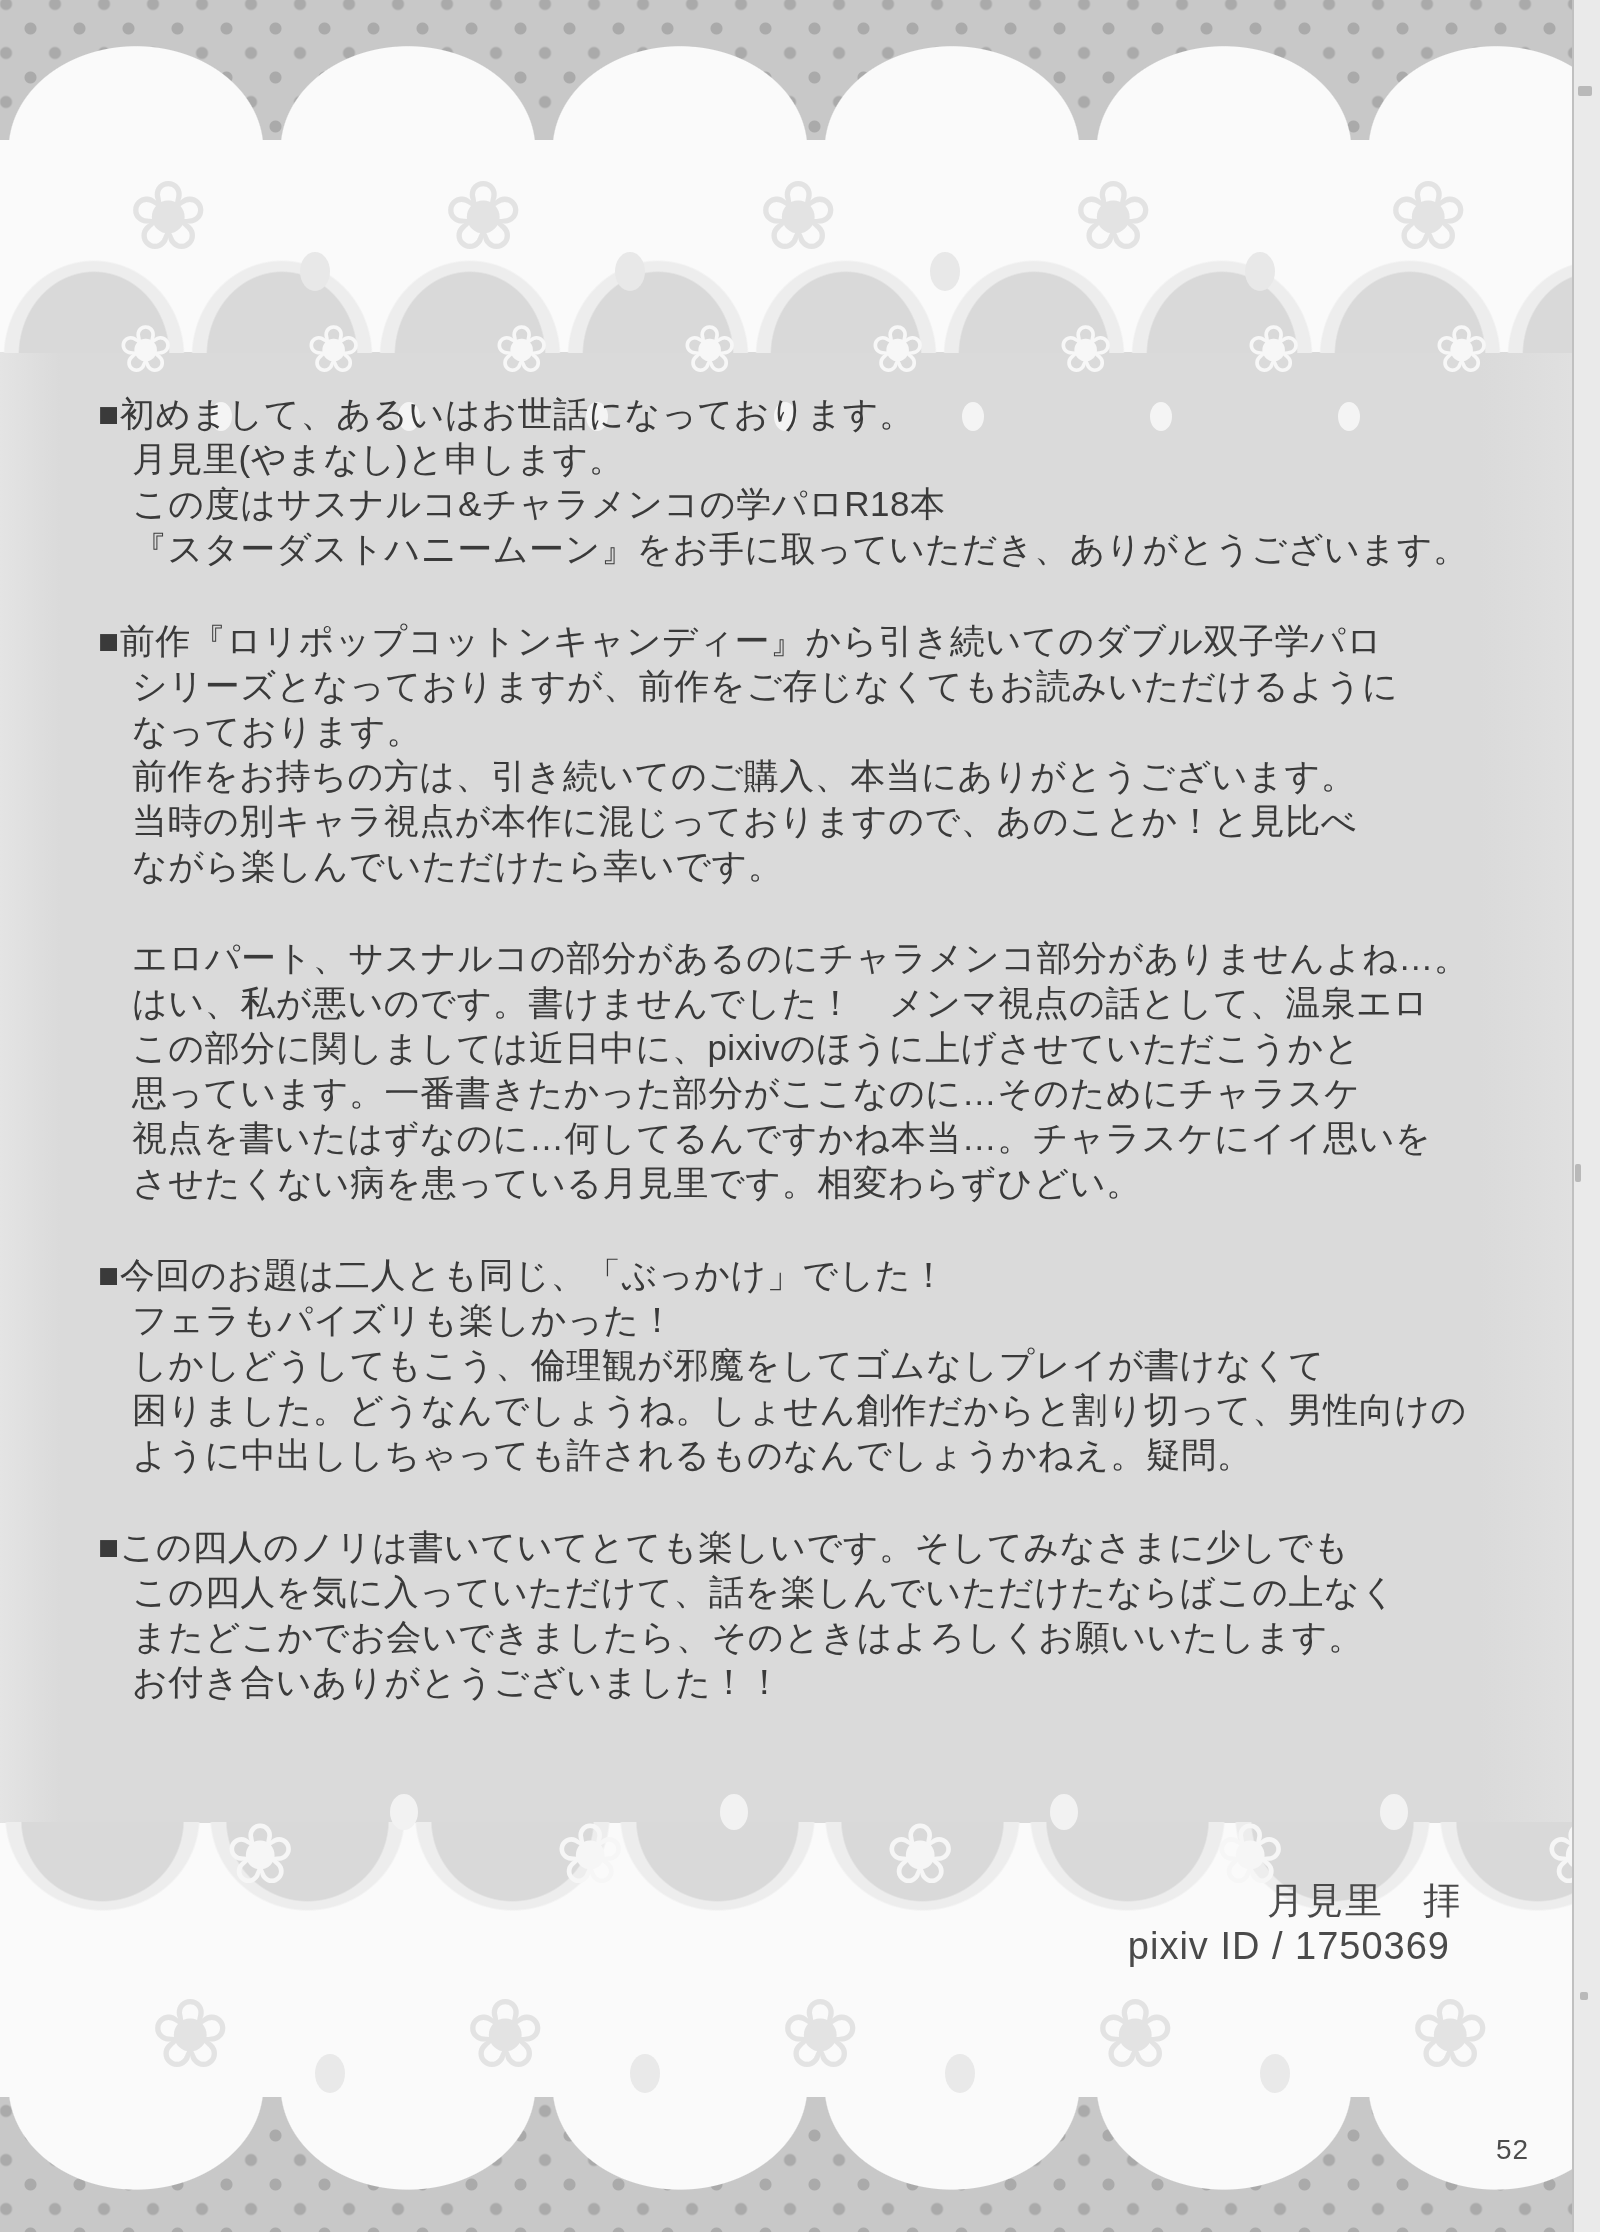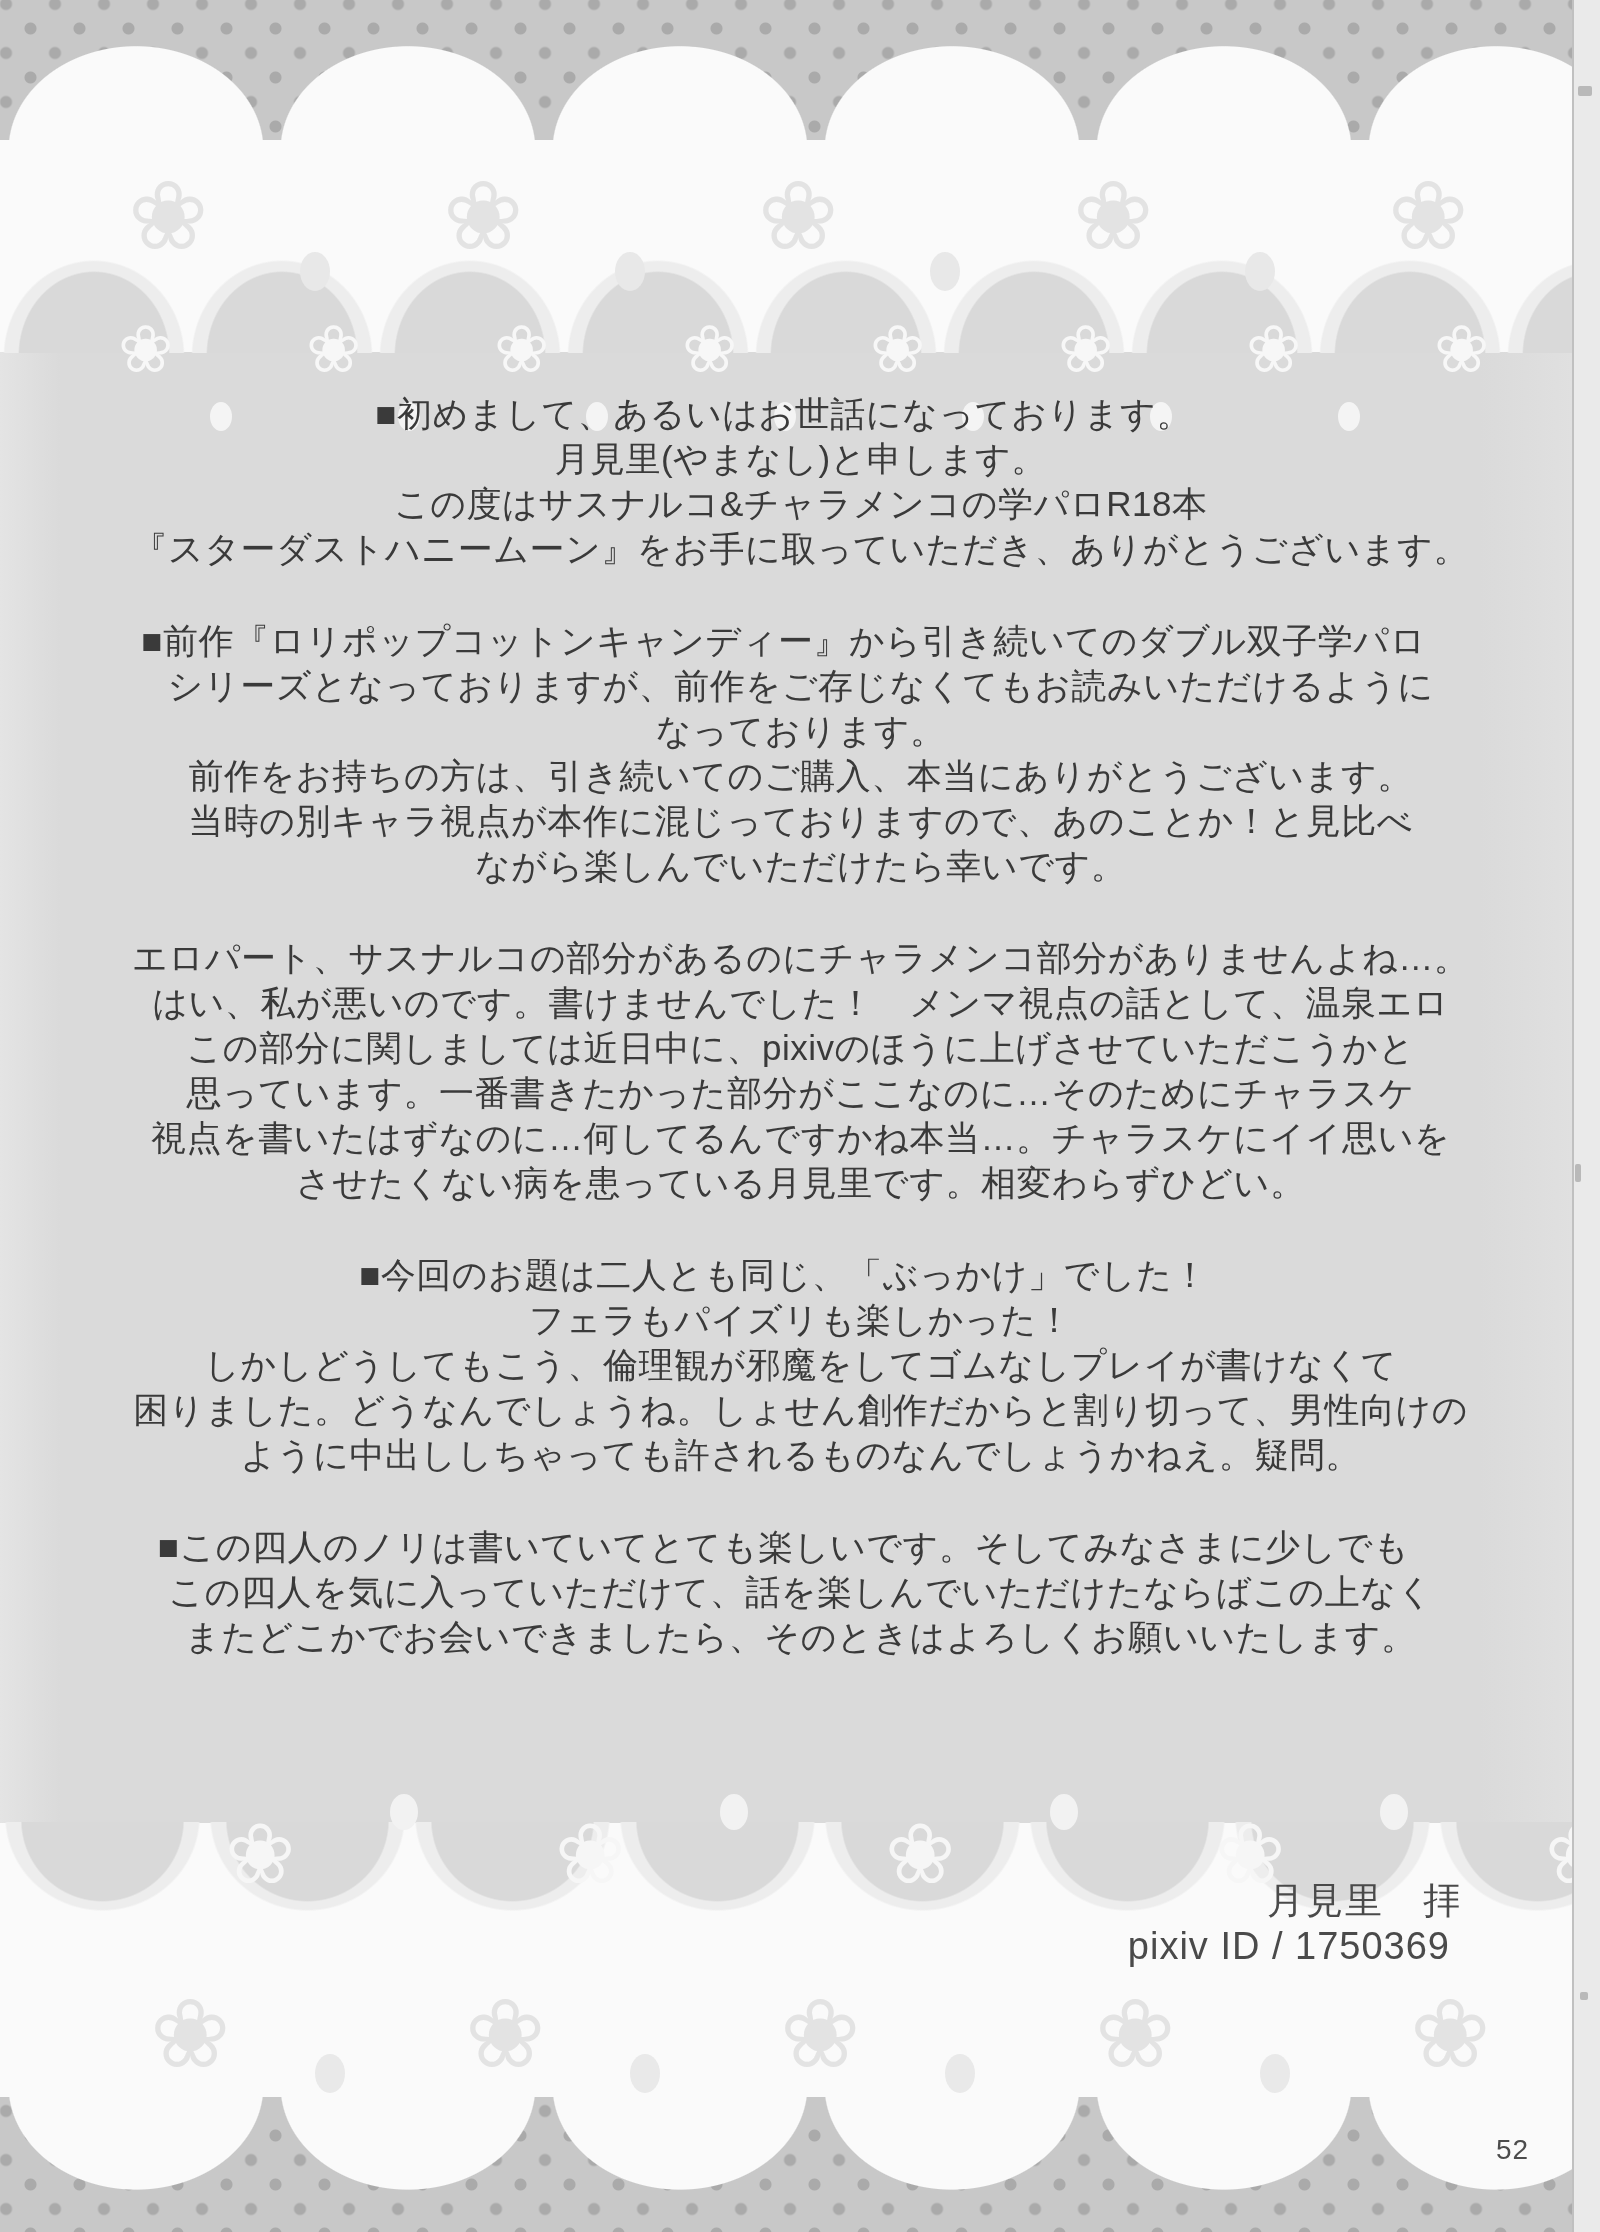--- a/index.html
+++ b/index.html
@@ -36,21 +36,21 @@
     background-image:
       radial-gradient(ellipse 82px 82px at 50% -2%, #d9d9d9 98%, rgba(217,217,217,0) 100%),
       radial-gradient(ellipse 98px 95px at 50% -6%, #ededed 98%, rgba(237,237,237,0) 100%);
     background-size:205px 96px;}
   .edge-strip{position:absolute; left:1572px; top:0; width:28px; height:2232px;
     background:#eaeaea; border-left:2px solid #c0c0c0; z-index:6;}
   .speck{position:absolute; background:#8f8f8f; opacity:.55; z-index:7; border-radius:2px;}
   .ornament{position:absolute; z-index:5; line-height:1; pointer-events:none;}
   .ornament.dot{border-radius:50%;}
   .textcol{position:absolute; left:98px; top:391px; z-index:10;}
-  .block{margin-bottom:47px;text-align:center;}
+  .block{margin-bottom:47px;}
   .line{font-size:35px; line-height:45px; letter-spacing:.5px;
     color:#3a3a3a; white-space:nowrap;}
   .line.cont{padding-left:34px;}
   .signature{position:absolute; right:138px; top:1876px; font-size:37px;
     color:#4a4a4a; z-index:10; letter-spacing:2px;}
   .pixiv{position:absolute; right:150px; top:1925px; font-size:38px;
     color:#4a4a4a; z-index:10; letter-spacing:1px;}
   .pagenum{position:absolute; left:1496px; top:2134px; font-size:28px;
     color:#4c4c4c; z-index:10; letter-spacing:1px;}
 </style>
@@ -149,20 +149,21 @@
       <div class="line cont">フェラもパイズリも楽しかった！</div>
       <div class="line cont">しかしどうしてもこう、倫理観が邪魔をしてゴムなしプレイが書けなくて</div>
       <div class="line cont">困りました。どうなんでしょうね。しょせん創作だからと割り切って、男性向けの</div>
       <div class="line cont">ように中出ししちゃっても許されるものなんでしょうかねえ。疑問。</div>
     </div>
 
     <div class="block">
       <div class="line first">■この四人のノリは書いていてとても楽しいです。そしてみなさまに少しでも</div>
       <div class="line cont">この四人を気に入っていただけて、話を楽しんでいただけたならばこの上なく</div>
       <div class="line cont">またどこかでお会いできましたら、そのときはよろしくお願いいたします。</div>
+      <div class="line cont">お付き合いありがとうございました！！</div>
     </div>
 
   </div>
 
   <div class="signature">月見里　拝</div>
   <div class="pixiv">pixiv ID / 1750369</div>
   <div class="pagenum">52</div>
 
 </div>
 

